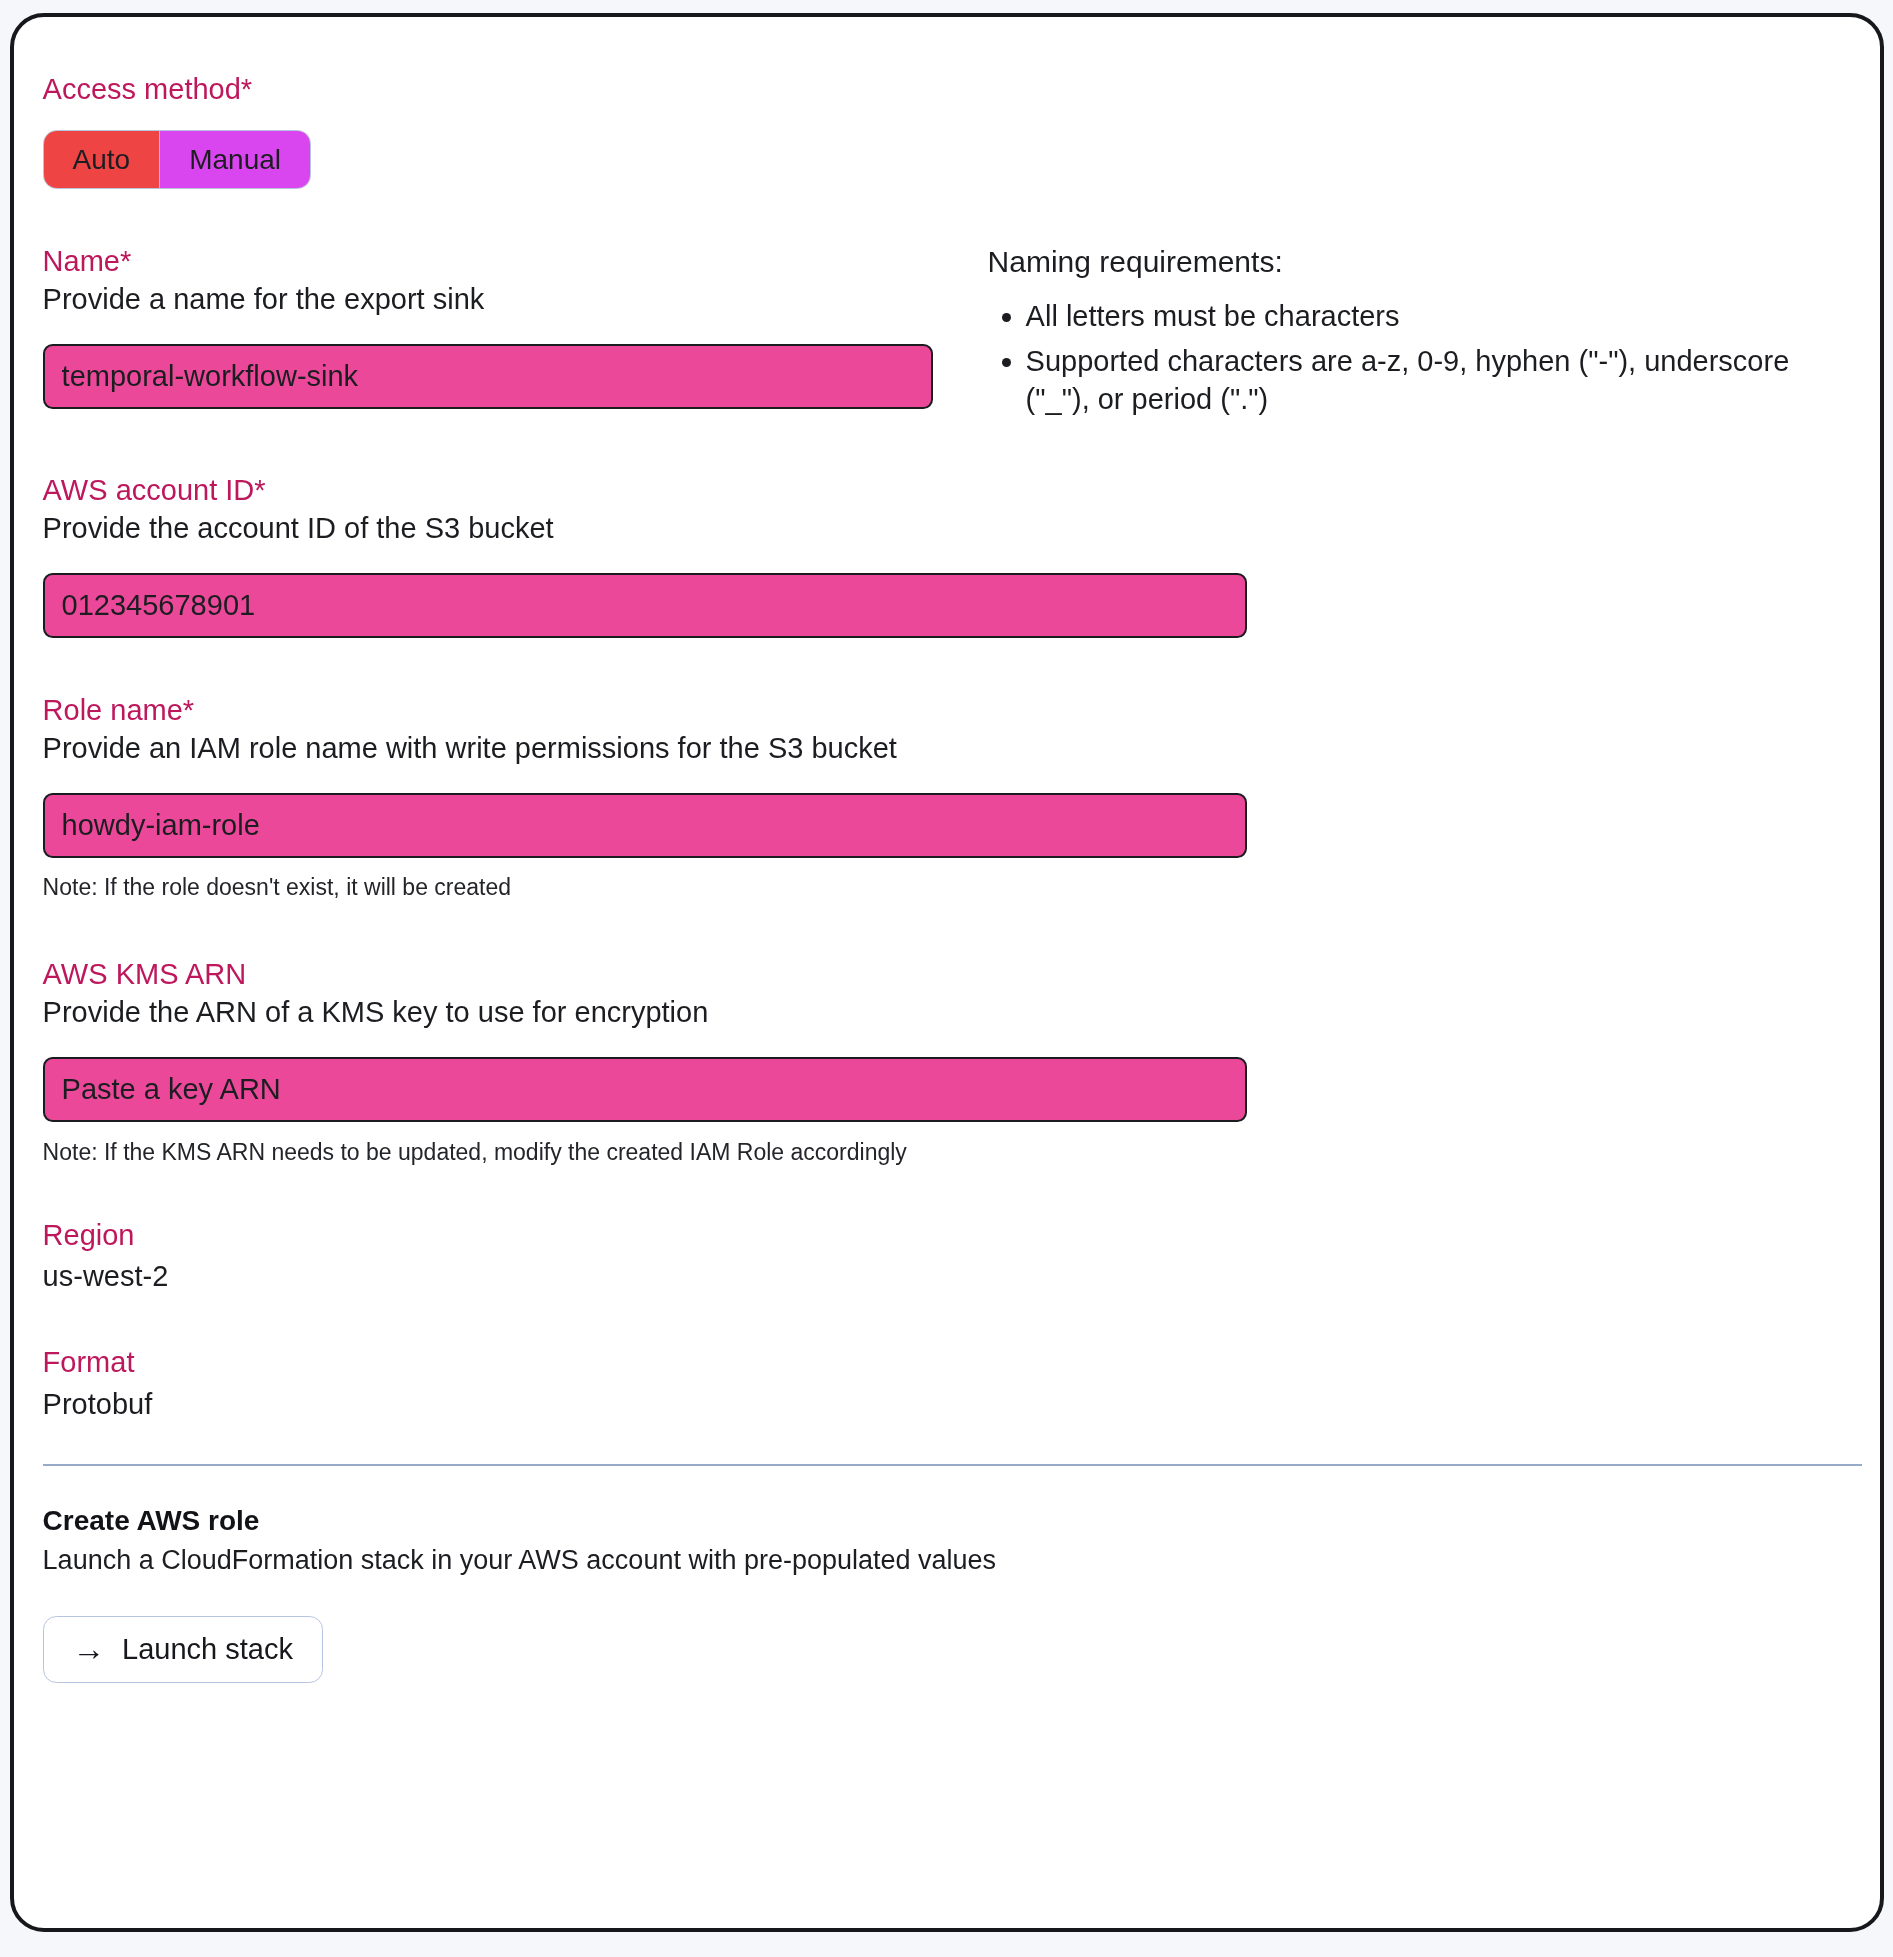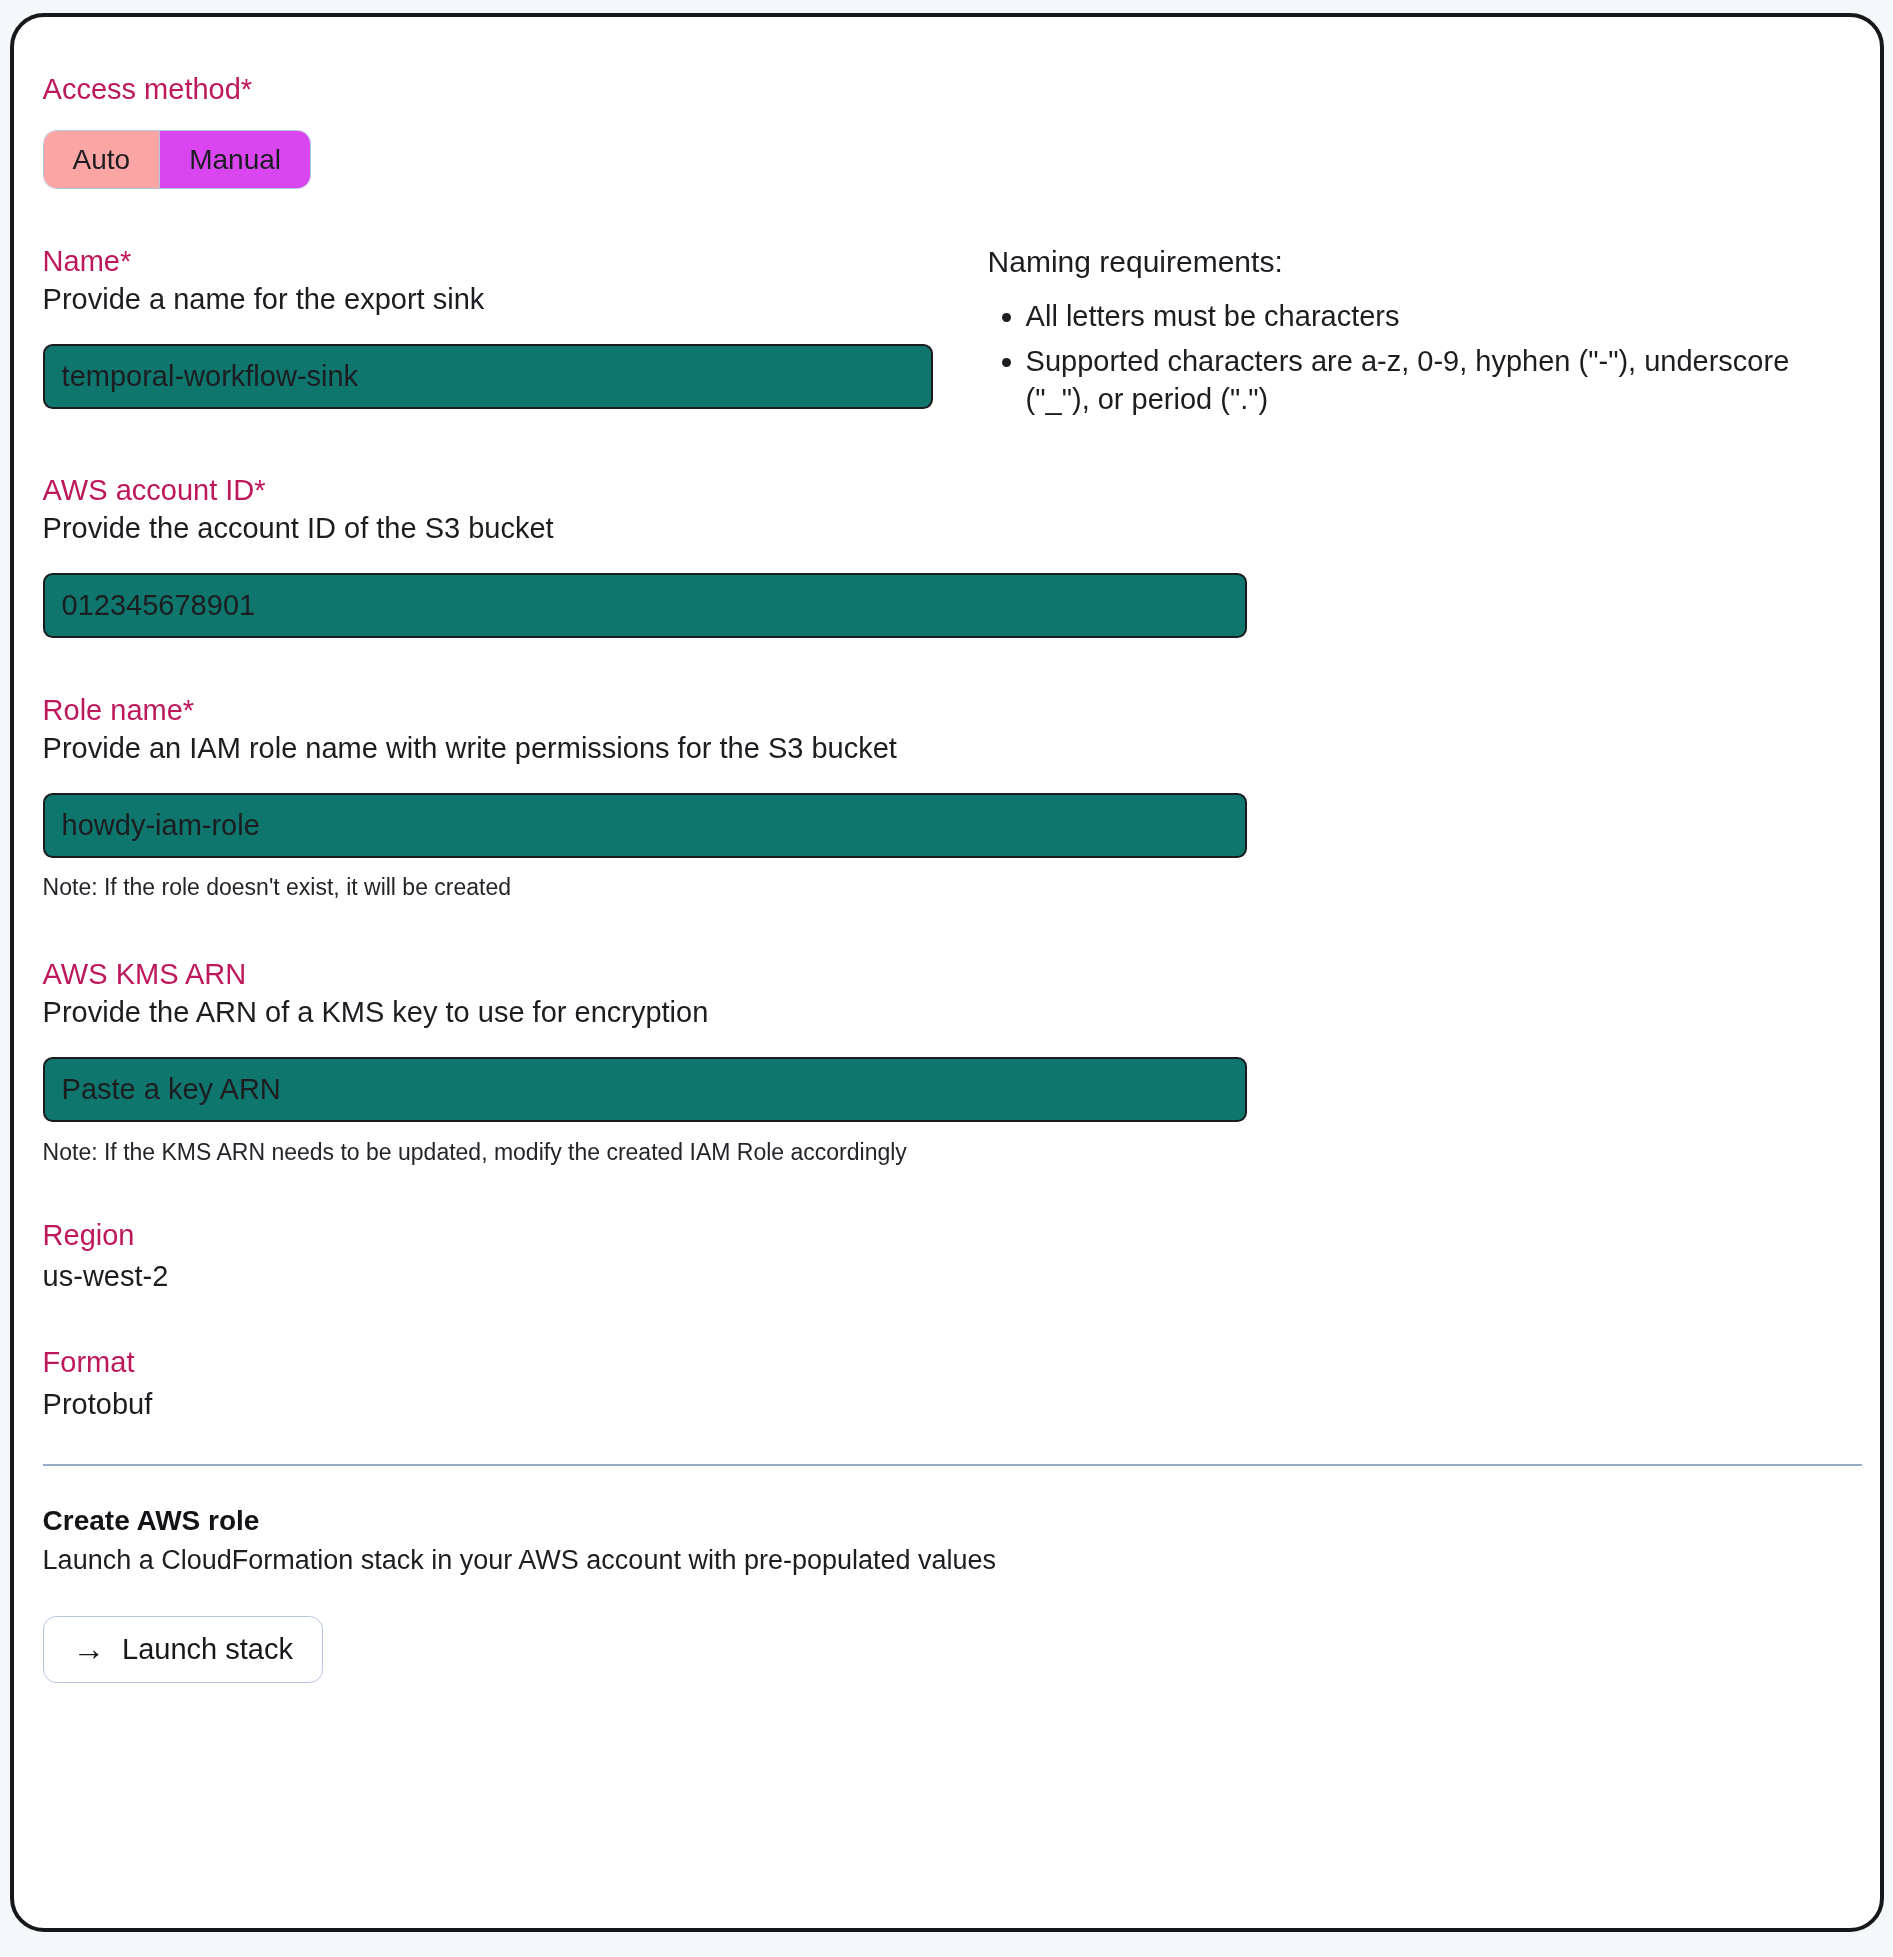--- a/index.html
+++ b/index.html
@@ -46,39 +46,39 @@
     height: 59px;
   }
   .segment {
     display: flex; align-items: center; justify-content: center;
     font-size: 28px;
     padding: 0 29px;
     background: #d946ef;
     cursor: pointer;
     min-width: 107px;
   }
-  .segment.selected { background: #fca5a5; }
+  .segment.selected { background: #ef4444; }
   .segment + .segment { border-left: 1.9px solid #b7c4df; }
 
   .row2 { display: flex; margin-top: 54px; }
   .col-left { width: 890px; flex: 0 0 890px; }
   .col-right { flex: 1; padding-left: 55px; padding-right: 9.6px; }
 
   .field { margin-top: 54px; }
   .text-input {
     display: block;
     margin-top: 27px;
     height: 65px;
     border: 2.9px solid #1b1c20;
     border-radius: 9.6px;
     padding: 0 17px;
     font-size: 29px;
     font-family: "Liberation Sans", sans-serif;
     color: #1c1d21;
-    background: #0f766e;
+    background: #ec4899;
     outline: none;
   }
   .text-input.narrow { width: 890px; }
   .text-input.wide { width: 1204px; }
   .text-input::placeholder { color: #1c1d21; opacity: 1; }
 
   .reqs-title { font-size: 30px; line-height: 38px; }
   .reqs-list {
     margin-top: 15.3px;
     padding-left: 38px;

